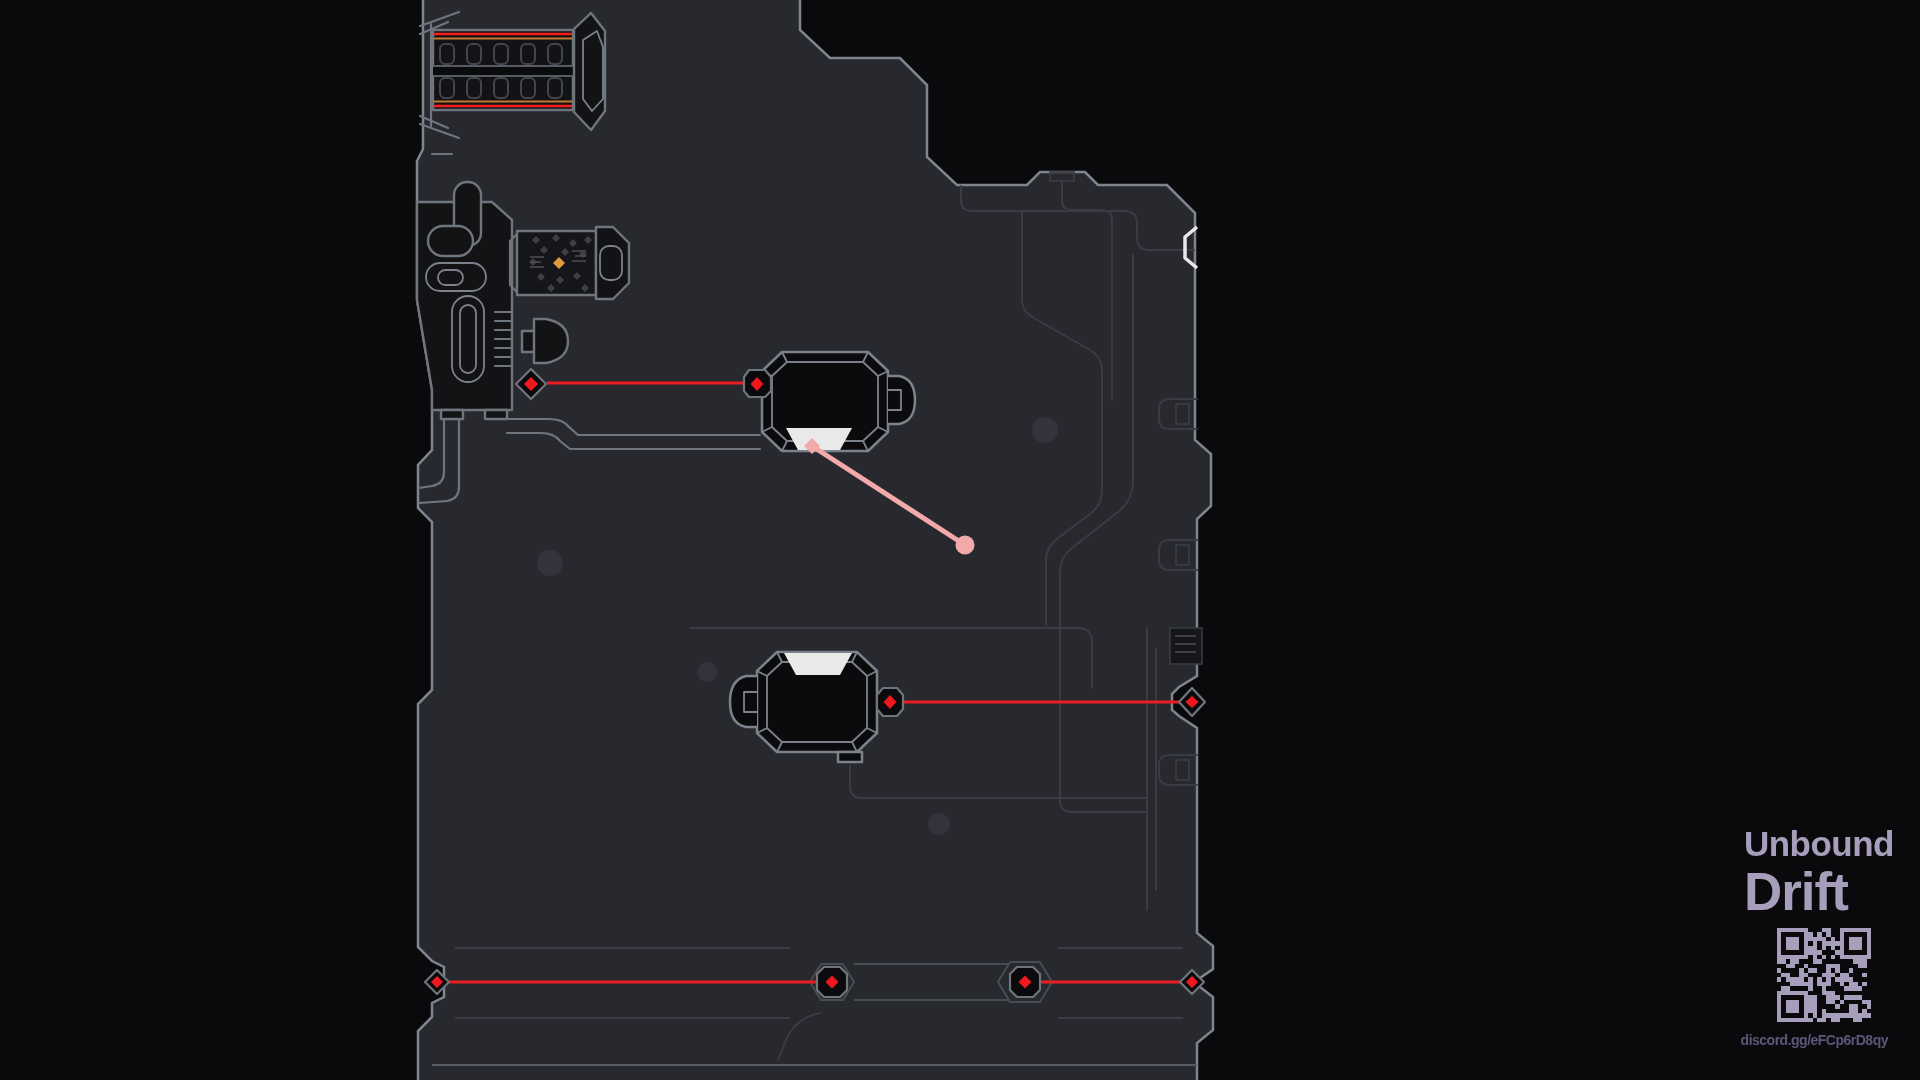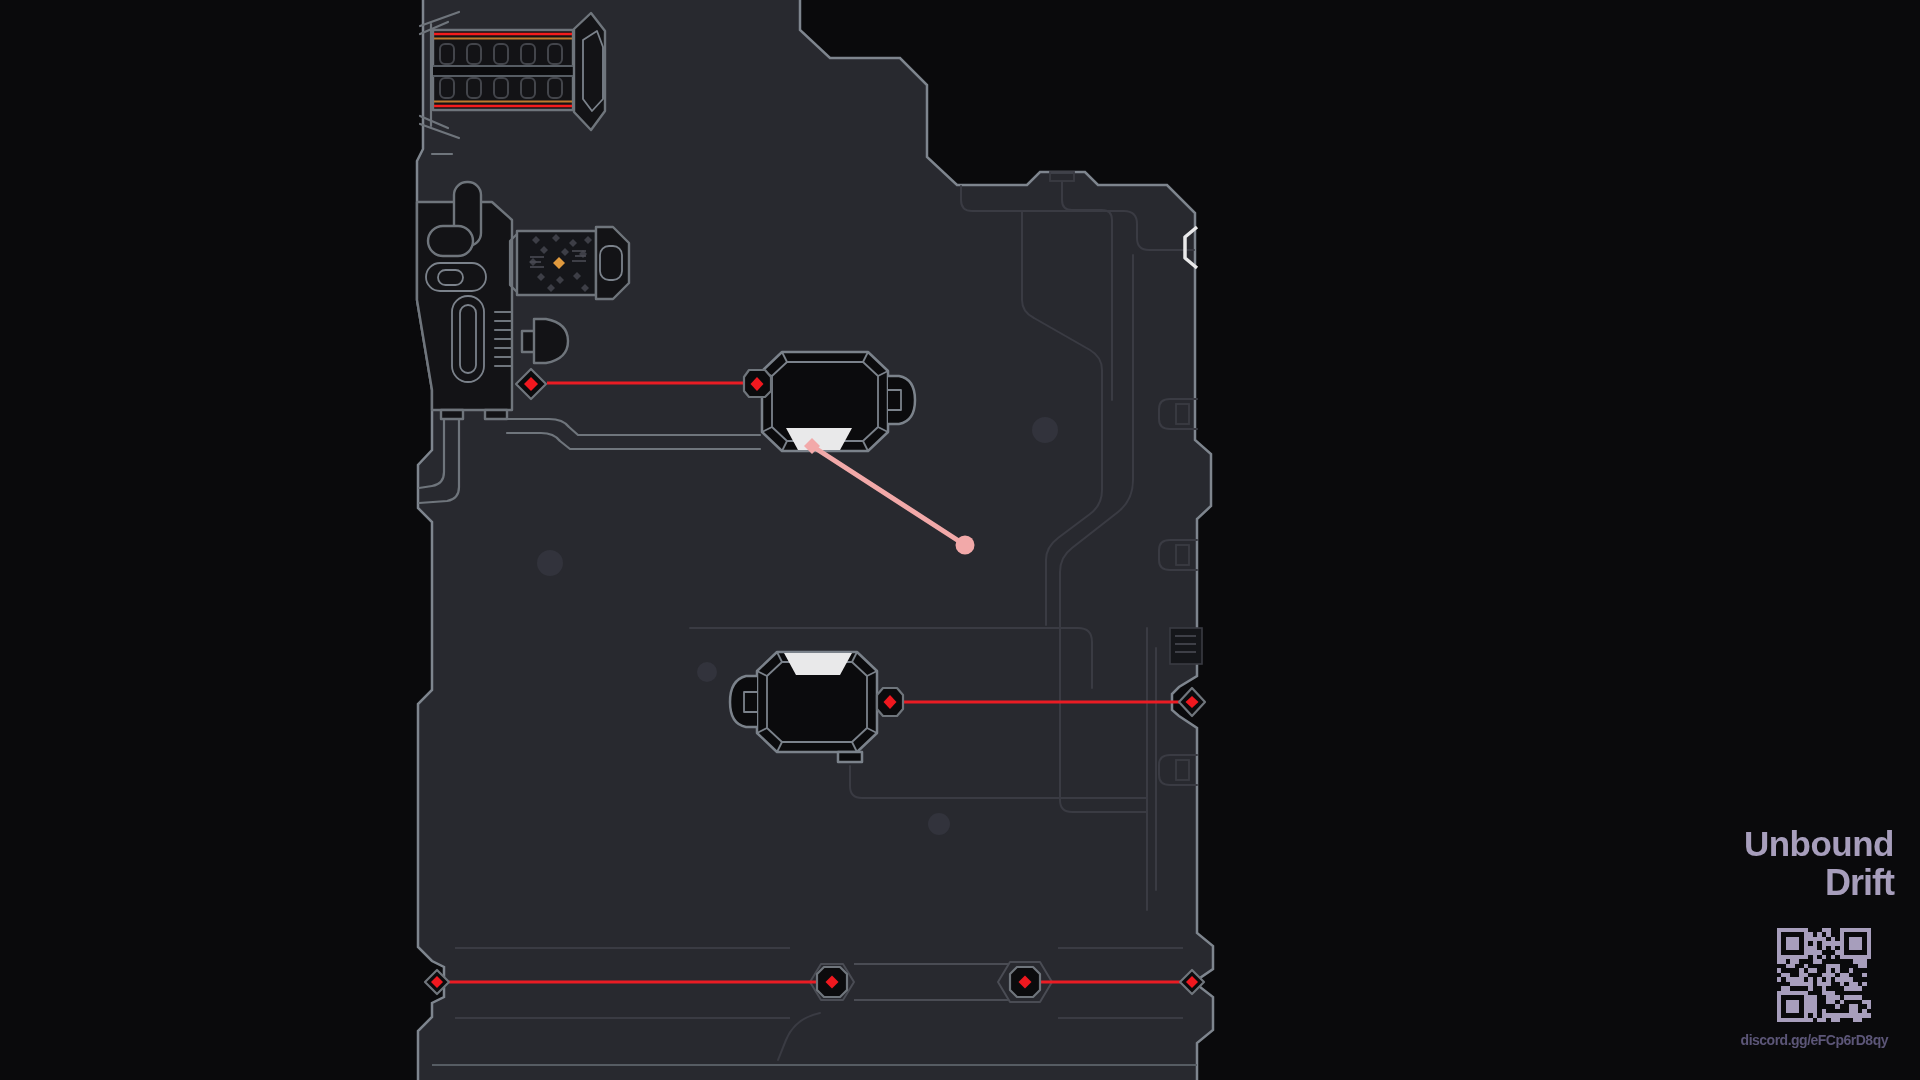--- a/index.html
+++ b/index.html
@@ -21,23 +21,23 @@
   .aimfill{fill:var(--aim-pink);}
   .stripe-r{stroke:var(--stripe-red);stroke-width:2.6;}
   .stripe-o{stroke:var(--stripe-orange);stroke-width:2.2;}
   .slot{fill:none;stroke:var(--slot-line);stroke-width:2;}
   .blob{fill:var(--blob);}
   .whitewedge{fill:none;stroke:var(--white);stroke-width:3.5;stroke-linejoin:round;}
   .dim{stroke:var(--wall-dim);stroke-width:2;}
   .diamond{fill:var(--dot-diamond);}
   .dash{stroke:var(--dash-line);stroke-width:1.6;}
   .grille{fill:var(--grille);stroke:var(--pipe);stroke-width:1.6;}
-  .brand-box{position:absolute;right:26px;top:826px;text-align:right;color:var(--brand);line-height:1;}
+  .brand-box{position:absolute;right:26px;top:826px;color:var(--brand);line-height:1;}
   .brand-line1{font-size:35px;font-weight:bold;letter-spacing:-0.5px;}
-  .brand-line2{font-size:36px;font-weight:bold;letter-spacing:-1px;margin-top:4px;}
+  .brand-line2{font-size:53px;font-weight:bold;letter-spacing:-1px;margin-top:4px;}
   .qr-box{position:absolute;right:49px;top:928px;width:94px;height:94px;}
   .qr-box svg{width:94px;height:94px;}
   .discord-url{position:absolute;right:32px;top:1032px;font-size:14px;font-weight:bold;letter-spacing:-0.5px;color:var(--brand-dim);}
 </style>
 </head>
 <body>
 
 <div id="stage">
 
 <svg width="1920" height="1080" viewBox="0 0 1920 1080">

